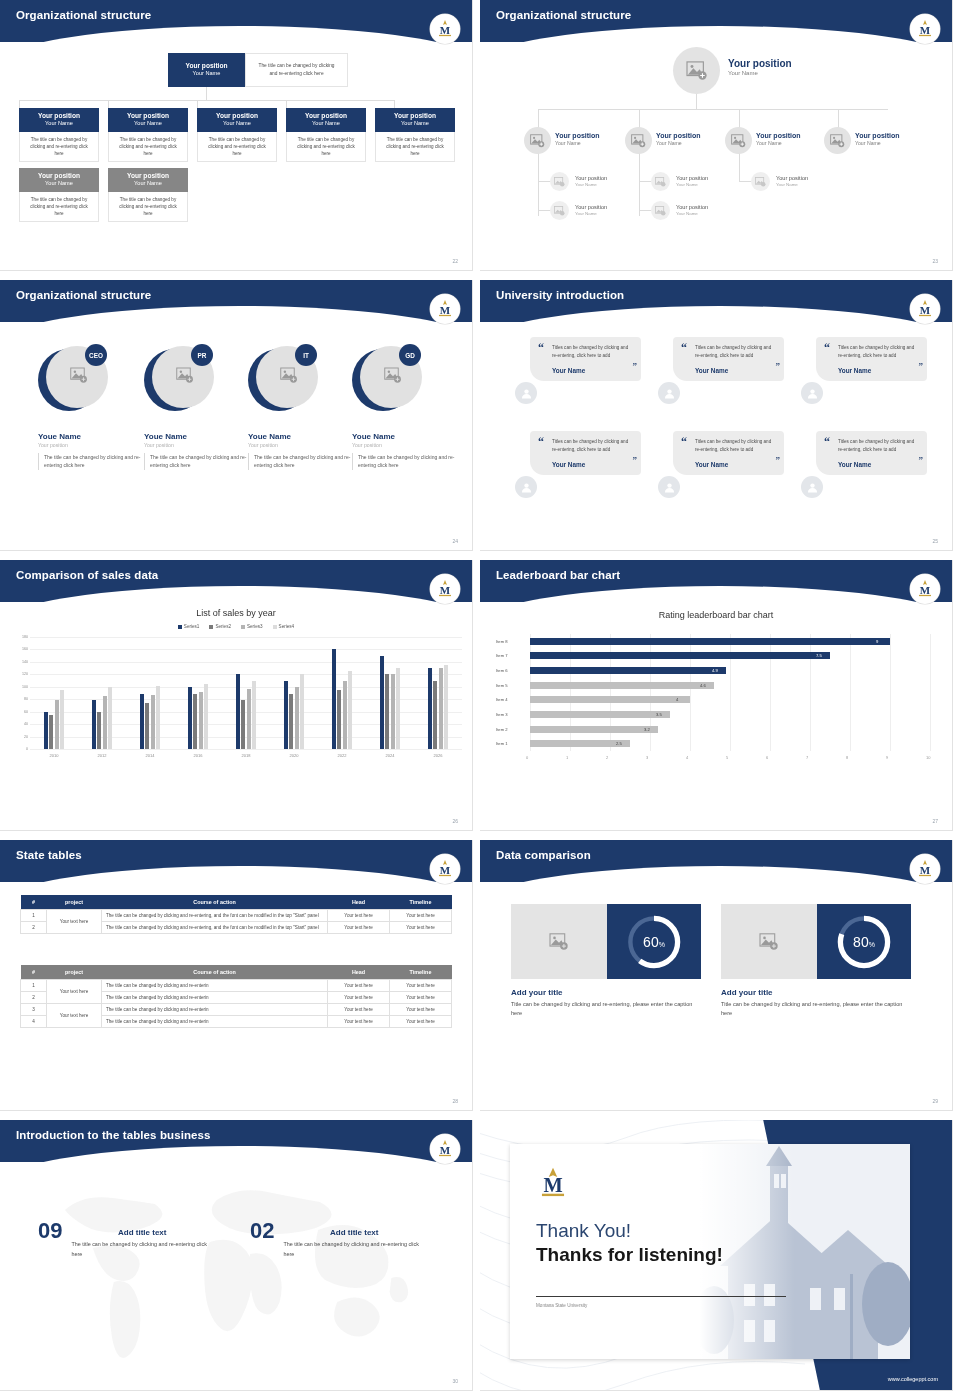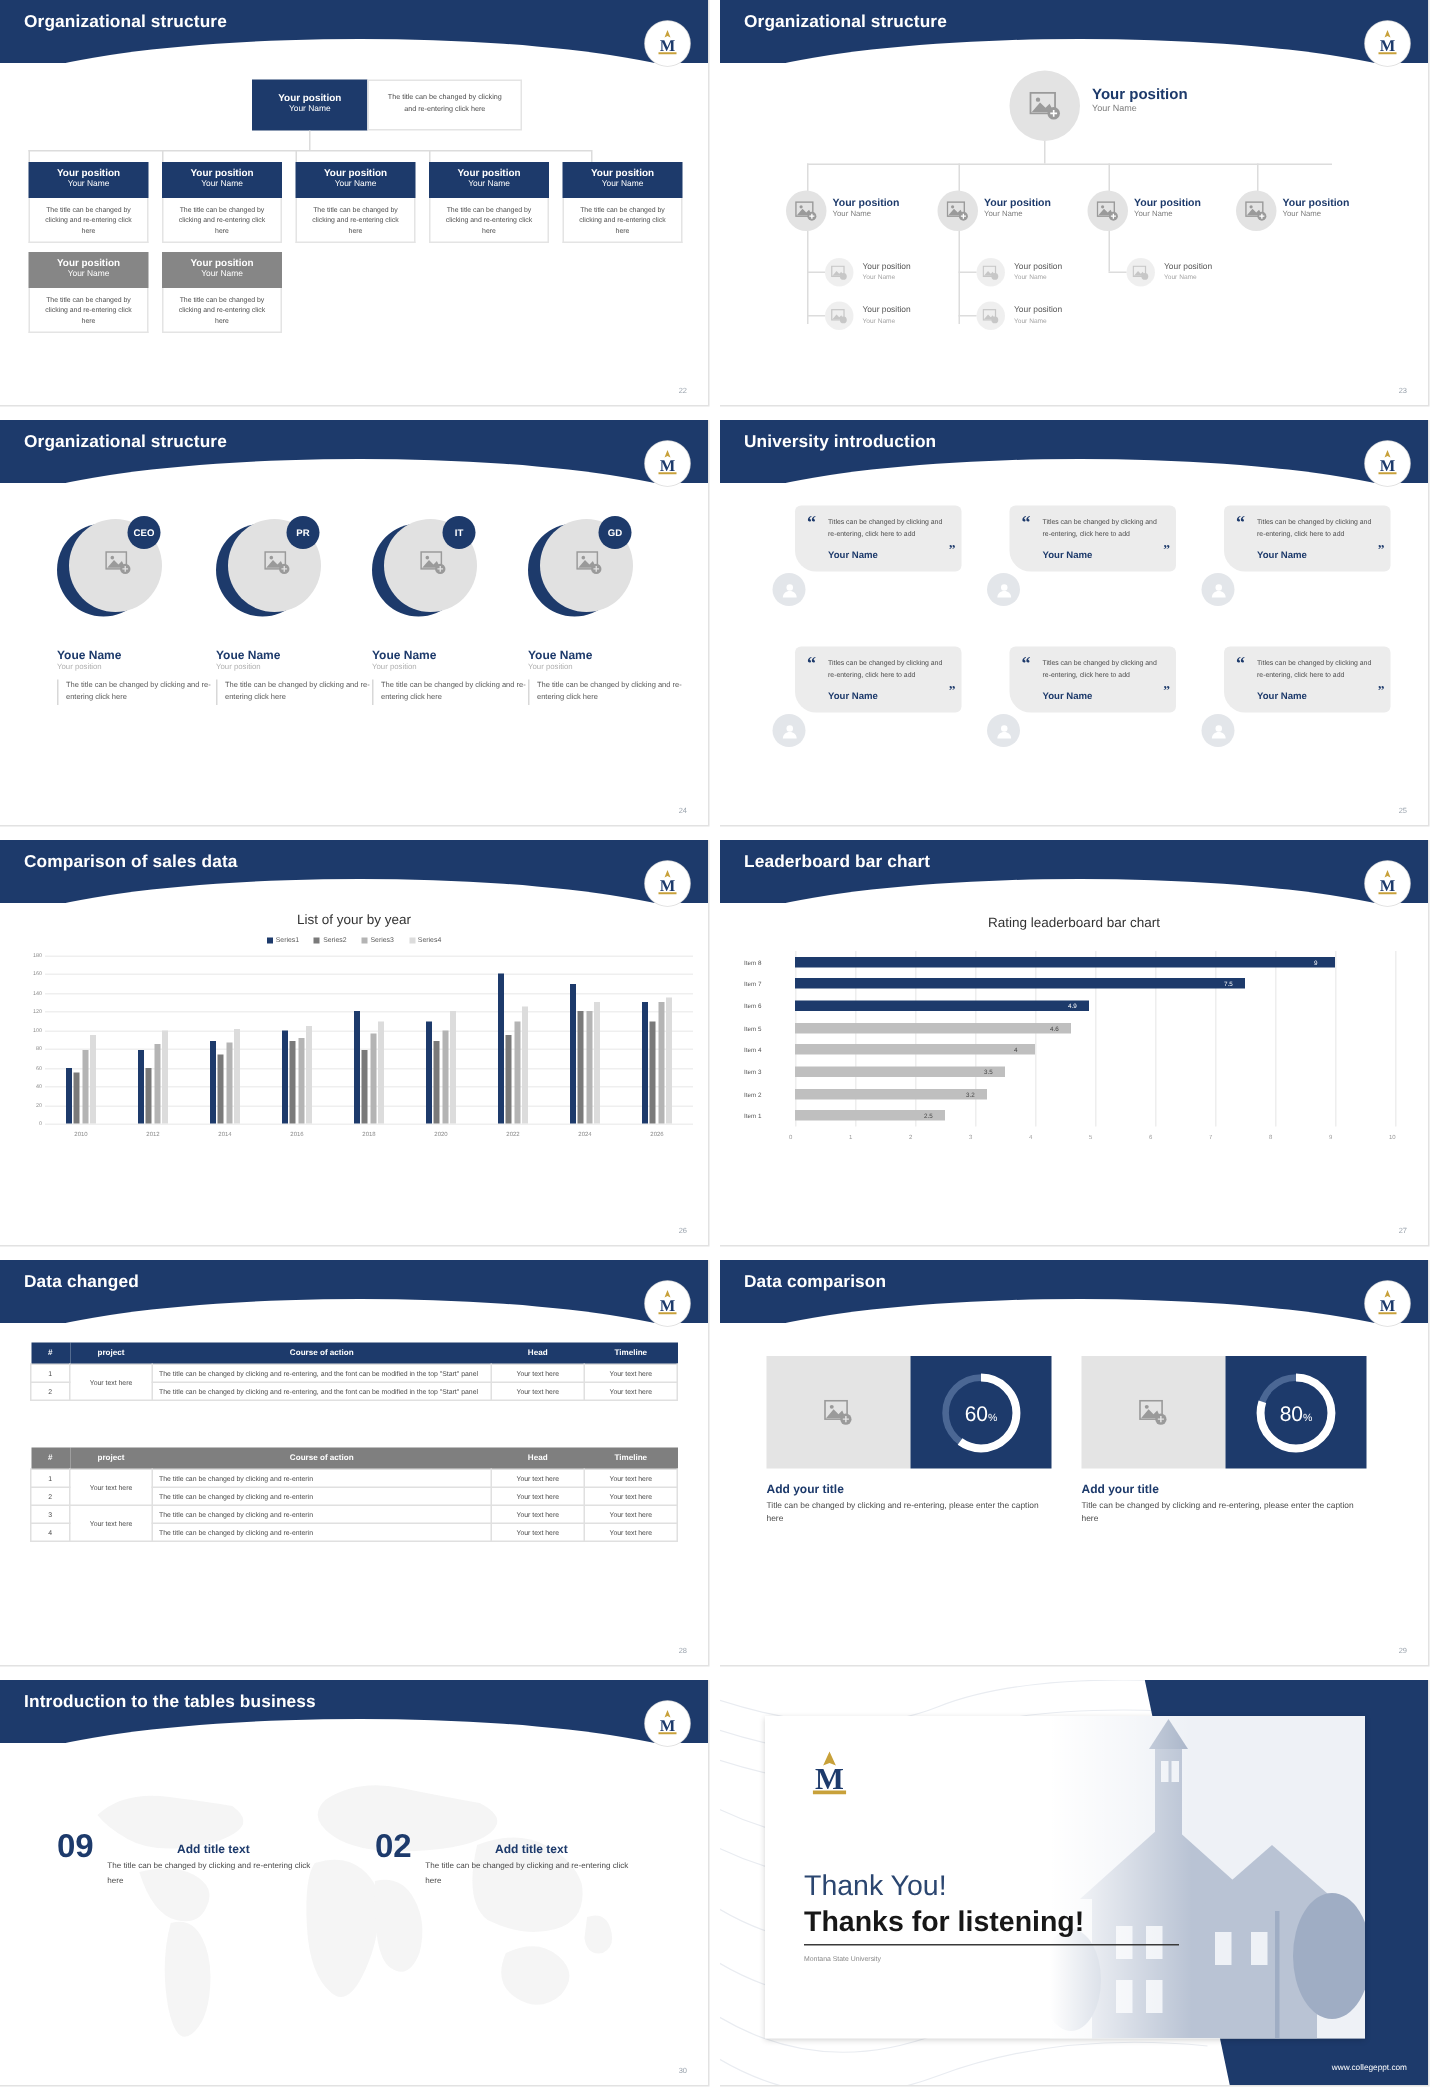--- a/index.html
+++ b/index.html
@@ -541,21 +541,21 @@
         </div>
     <div class="band-title">Comparison of sales data</div>
     <div class="logo">
       <svg viewBox="0 0 40 40">
             <path d="M20 2 L24 12 L20 10 L16 12 Z" fill="#c8a13a"></path>
             <text x="20" y="30" font-size="22" font-weight="bold" fill="#1d3a6b" text-anchor="middle" font-family="Liberation Serif, serif">M</text>
             <path d="M8 33 h24" stroke="#c8a13a" stroke-width="2.5" fill="none"></path>
           </svg>
     </div>
 
-    <div class="ctitle" style="position:absolute;left:0;top:48px;width:472px;">List of your by year</div>
+    <div class="ctitle" style="position:absolute;left:0;top:48px;width:472px;">List of sales by year</div>
     <div class="legend" style="position:absolute;left:0;top:58px;width:472px;">
       <div>
             <span class="lsw" style="background:#1d3a6b"></span>
             <span>Series1</span>
           </div>
       <div>
             <span class="lsw" style="background:#7a7a7a"></span>
             <span>Series2</span>
           </div>
       <div>
@@ -703,21 +703,21 @@
         </div>
     <div class="pg">27</div>
    </div>
   </div>
 
   <div class="slide">
    <div class="slide-inner">
     <div class="band">
           <div class="curve"></div>
         </div>
-    <div class="band-title">Data changed</div>
+    <div class="band-title">State tables</div>
     <div class="logo">
       <svg viewBox="0 0 40 40">
             <path d="M20 2 L24 12 L20 10 L16 12 Z" fill="#c8a13a"></path>
             <text x="20" y="30" font-size="22" font-weight="bold" fill="#1d3a6b" text-anchor="middle" font-family="Liberation Serif, serif">M</text>
             <path d="M8 33 h24" stroke="#c8a13a" stroke-width="2.5" fill="none"></path>
           </svg>
     </div>
 
     <div style="position:absolute;left:20px;top:55px;width:432px;">
       <table class="t1">
@@ -975,21 +975,21 @@
       </div>
 
       <div style="position:absolute;left:26px;top:22px;">
         <svg width="34" height="34" viewBox="0 0 40 40">
               <path d="M20 2 L25 13 L20 11 L15 13 Z" fill="#c8a13a"></path>
               <text x="20" y="31" font-size="24" font-weight="bold" fill="#1d3a6b" text-anchor="middle" font-family="Liberation Serif, serif">M</text>
               <path d="M7 34 h26" stroke="#c8a13a" stroke-width="2.8" fill="none"></path>
             </svg>
       </div>
 
-      <div style="position:absolute;left:26px;top:103px;">
+      <div style="position:absolute;left:26px;top:76px;">
         <div class="ty1">Thank You!</div>
         <div class="ty2">Thanks for listening!</div>
       </div>
       <div style="position:absolute;left:26px;top:152px;width:250px;height:1px;background:#3a3a3a;"></div>
       <div class="tyu" style="position:absolute;left:26px;top:159px;">Montana State University</div>
     </div>
 
     <div class="wmark">www.collegeppt.com</div>
    </div>
   </div>

